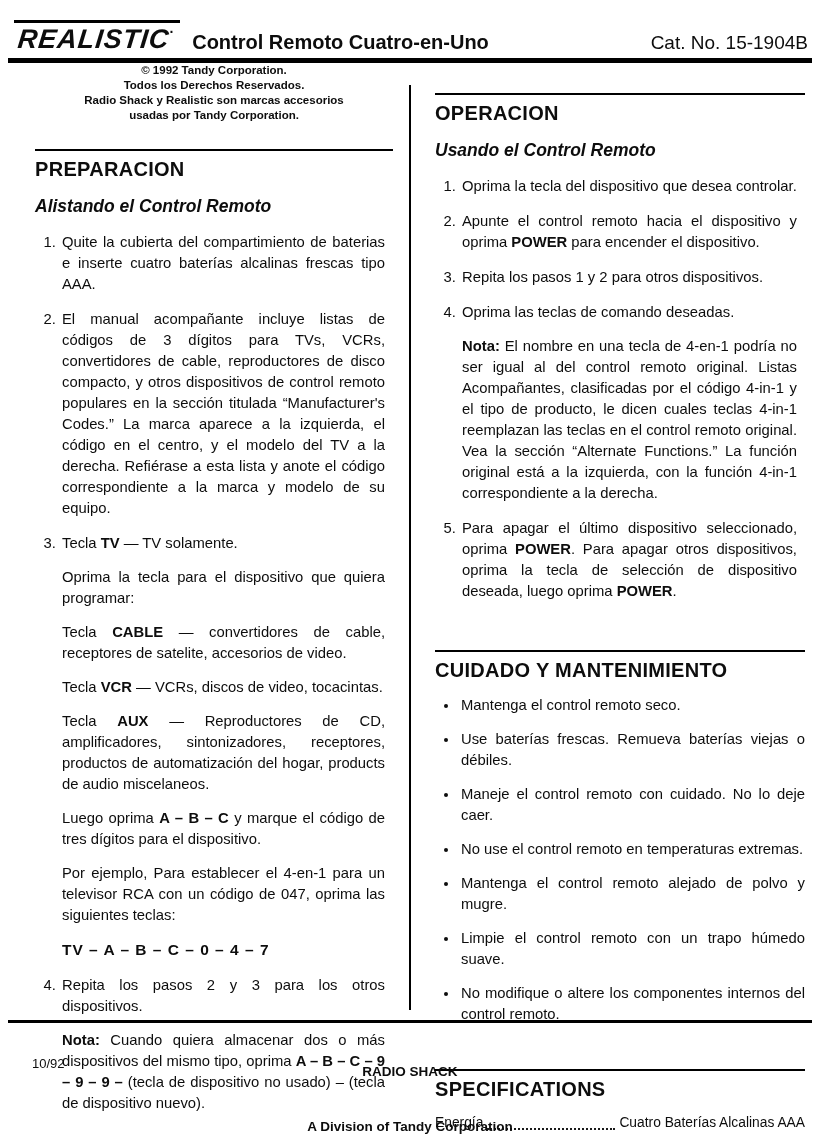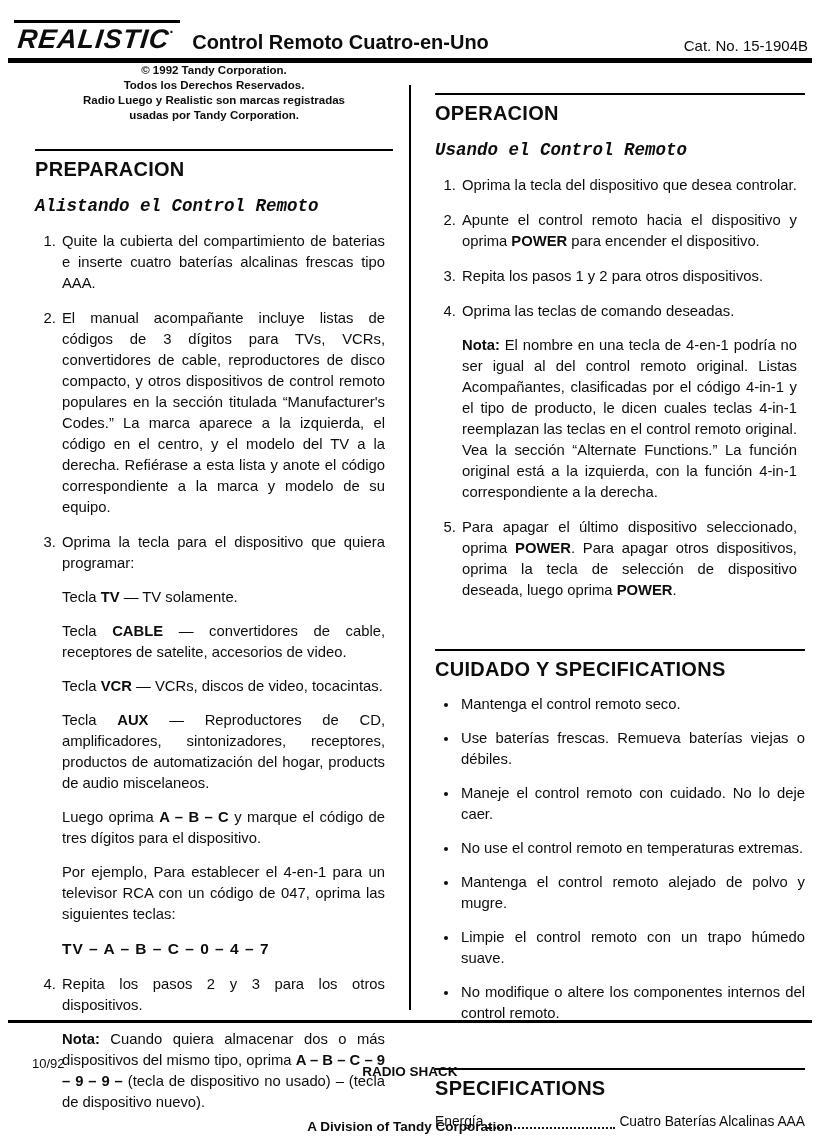--- a/index.html
+++ b/index.html
@@ -35,21 +35,21 @@
   .brand-mark { font-size: 14px; font-weight: bold; vertical-align: top; }
   .doc-title {
     font-size: 20px;
     font-weight: bold;
     margin-left: 12px;
     padding-bottom: 1px;
     text-align: center;
   }
   .cat-no {
     margin-left: auto;
-    font-size: 15px;
+    font-size: 19px;
     padding-bottom: 1px;
   }
   .header-rule {
     height: 5px;
     background: #000;
     margin: 3px 8px 0 8px;
   }
   
   .main {
     display: flex;
@@ -83,21 +83,20 @@
     font-size: 20px;
     font-weight: bold;
     letter-spacing: 0.3px;
     line-height: 1.1;
   }
   h2 {
     font-size: 17.5px;
     font-weight: bold;
     font-style: italic;
     margin-top: 16px;
-    font-family: Liberation Mono, monospace;
   }
   
   ol.steps {
     margin: 15px 8px 0 0;
     padding-left: 25px;
     list-style: decimal;
   }
   ol.steps > li {
     font-size: 14.8px;
     line-height: 1.42;
@@ -174,38 +173,38 @@
   </div>
   <div class="header-rule"></div>
 
   <div class="main">
 
     <div class="col col-left">
 
       <div class="copyright">
         <div>© 1992 Tandy Corporation.</div>
         <div>Todos los Derechos Reservados.</div>
-        <div>Radio Luego y Realistic son marcas registradas</div>
+        <div>Radio Shack y Realistic son marcas accesorios</div>
         <div>usadas por Tandy Corporation.</div>
       </div>
 
       <div class="section">
         <div class="sec-rule"></div>
         <h1>PREPARACION</h1>
         <h2>Alistando el Control Remoto</h2>
         <ol class="steps">
           <li>
               <p>Quite la cubierta del compartimiento de baterias e inserte cuatro baterías alcalinas frescas tipo AAA.</p>
             </li>
           <li>
               <p>El manual acompañante incluye listas de códigos de 3 dígitos para TVs, VCRs, convertidores de cable, reproductores de disco compacto, y otros dispositivos de control remoto populares en la sección titulada “Manufacturer's Codes.” La marca aparece a la izquierda, el código en el centro, y el modelo del TV a la derecha. Refiérase a esta lista y anote el código correspondiente a la marca y modelo de su equipo.</p>
             </li>
           <li>
+            <p><span>Tecla </span><span class="b">TV</span><span> — TV solamente.</span></p>
             <p>Oprima la tecla para el dispositivo que quiera programar:</p>
-            <p><span>Tecla </span><span class="b">TV</span><span> — TV solamente.</span></p>
             <p><span>Tecla </span><span class="b">CABLE</span><span> — convertidores de cable, receptores de satelite, accesorios de video.</span></p>
             <p><span>Tecla </span><span class="b">VCR</span><span> — VCRs, discos de video, tocacintas.</span></p>
             <p><span>Tecla </span><span class="b">AUX</span><span> — Reproductores de CD, amplificadores, sintonizadores, receptores, productos de automatización del hogar, products de audio miscelaneos.</span></p>
             <p><span>Luego oprima </span><span class="b">A – B – C</span><span> y marque el código de tres dígitos para el dispositivo.</span></p>
             <p>Por ejemplo, Para establecer el 4-en-1 para un televisor RCA con un código de 047, oprima las siguientes teclas:</p>
             <p class="key-seq">TV – A – B – C – 0 – 4 – 7</p>
           </li>
           <li>
             <p>Repita los pasos 2 y 3 para los otros dispositivos.</p>
             <p><span class="b">Nota:</span><span> Cuando quiera almacenar dos o más dispositivos del mismo tipo, oprima </span><span class="b">A – B – C – 9 – 9 – 9 –</span><span> (tecla de dispositivo no usado) – (tecla de dispositivo nuevo).</span></p>
@@ -237,21 +236,21 @@
             <p><span class="b">Nota:</span><span> El nombre en una tecla de 4-en-1 podría no ser igual al del control remoto original.  Listas Acompañantes, clasificadas por el código 4-in-1 y el tipo de producto, le dicen cuales teclas 4-in-1 reemplazan las teclas en el control remoto original.  Vea la sección “Alternate Functions.”  La función original está a la izquierda, con la función 4-in-1 correspondiente a la derecha.</span></p>
           </li>
           <li>
               <p><span>Para apagar el último dispositivo seleccionado, oprima </span><span class="b">POWER</span><span>.  Para apagar otros dispositivos, oprima la tecla de selección de dispositivo deseada, luego oprima </span><span class="b">POWER</span><span>.</span></p>
             </li>
         </ol>
       </div>
 
       <div class="section section-cuidado">
         <div class="sec-rule"></div>
-        <h1>CUIDADO Y SPECIFICATIONS</h1>
+        <h1>CUIDADO Y MANTENIMIENTO</h1>
         <ul class="bullets">
           <li>Mantenga el control remoto seco.</li>
           <li>Use baterías frescas.  Remueva baterías viejas o débiles.</li>
           <li>Maneje el control remoto con cuidado.  No lo deje caer.</li>
           <li>No use el control remoto en temperaturas extremas.</li>
           <li>Mantenga el control remoto alejado de polvo y mugre.</li>
           <li>Limpie el control remoto con un trapo húmedo suave.</li>
           <li>No modifique o altere los componentes internos del control remoto.</li>
         </ul>
       </div>

